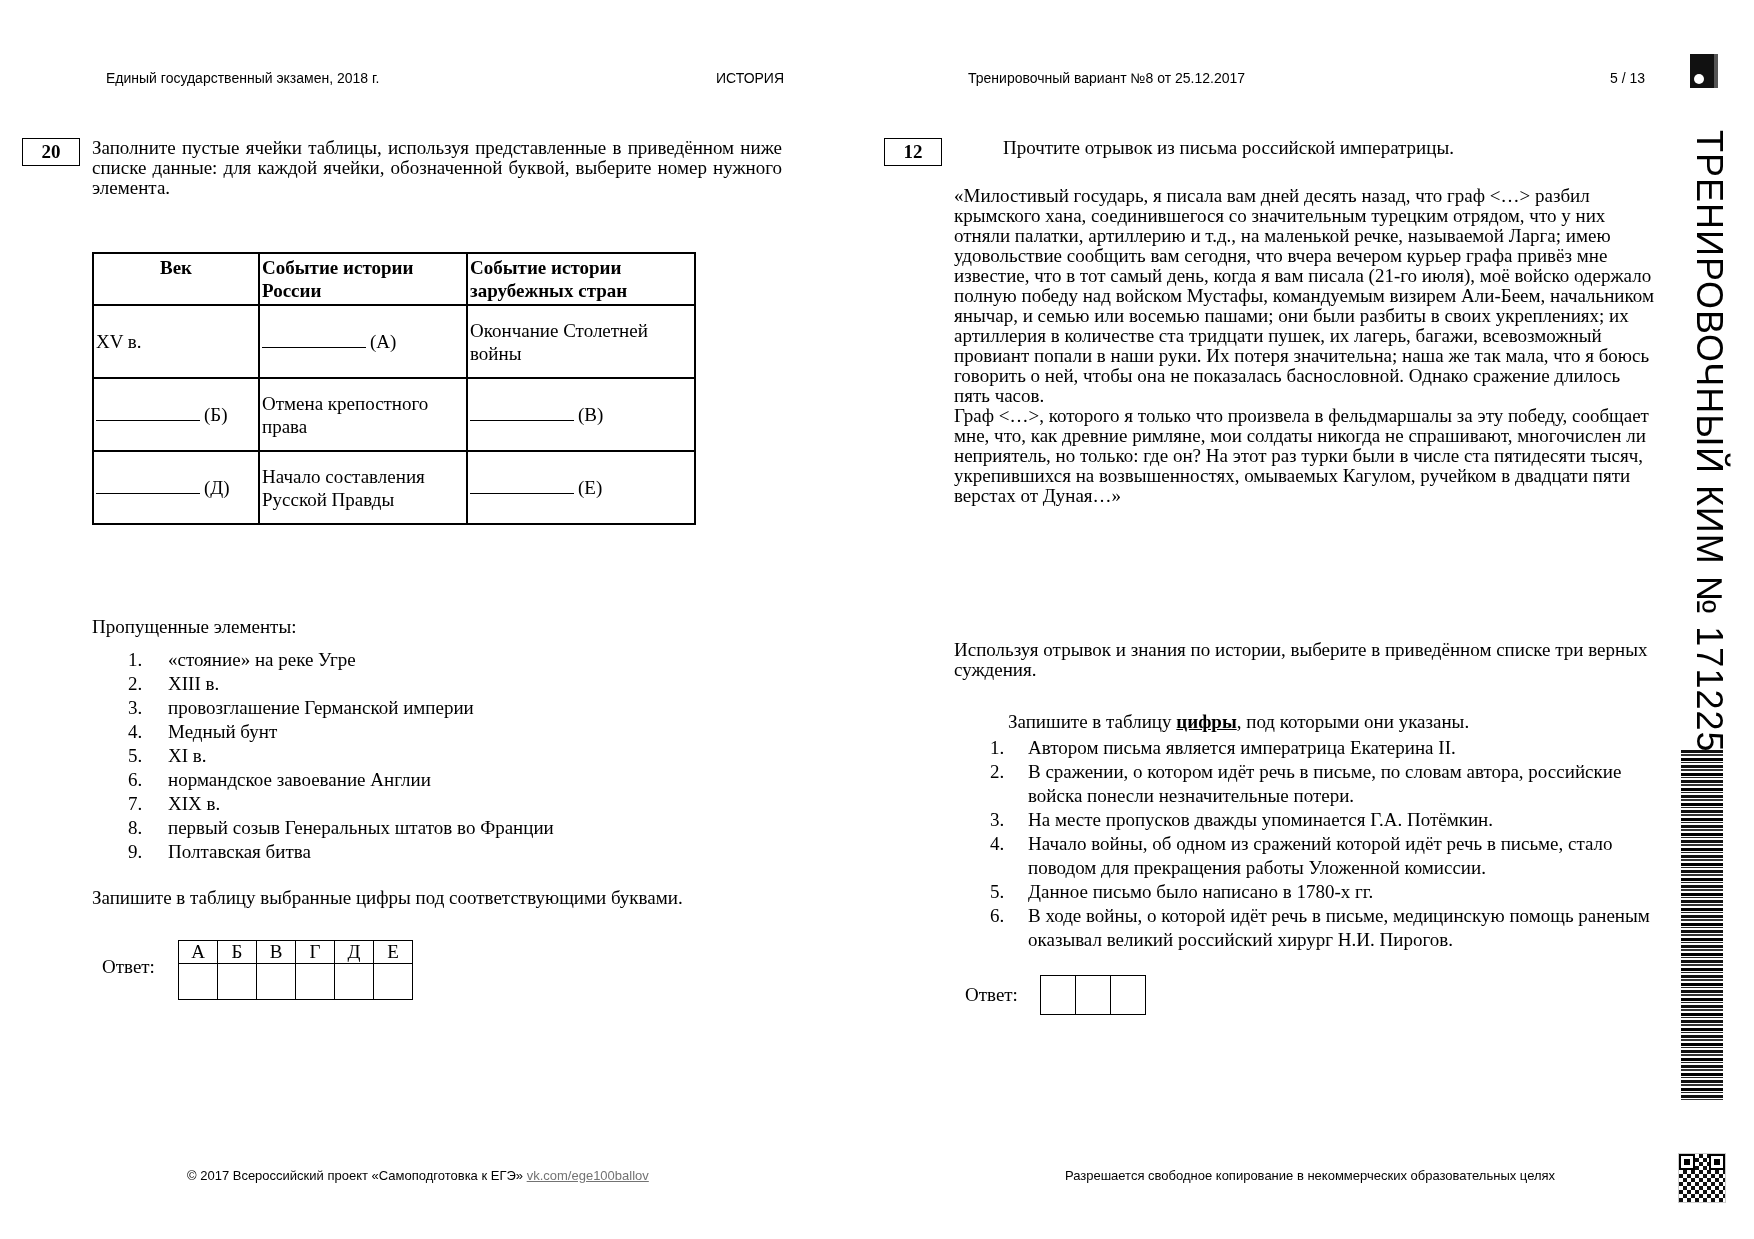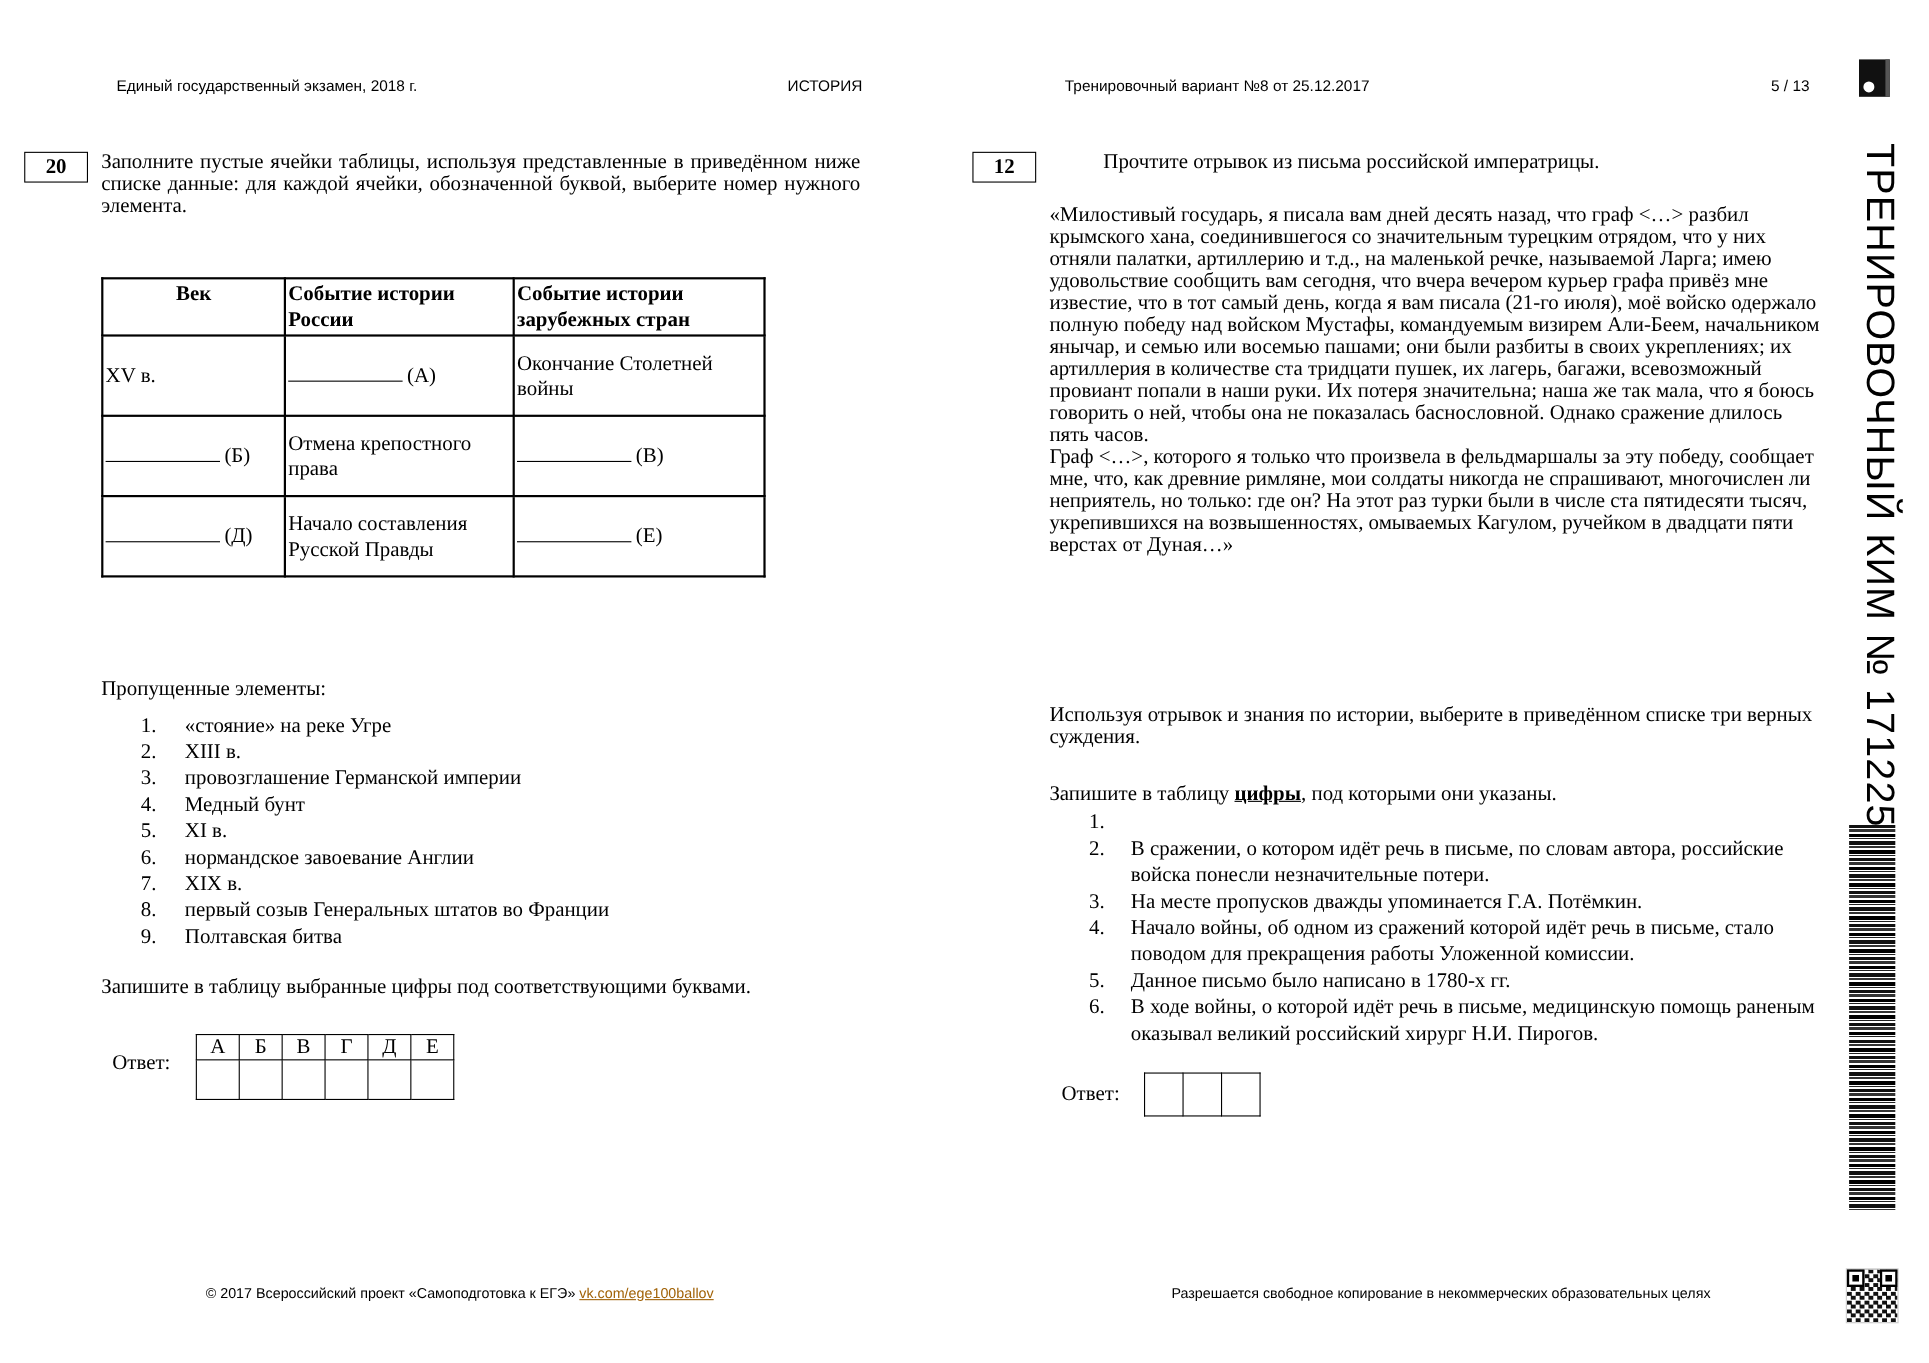--- a/index.html
+++ b/index.html
@@ -39,39 +39,39 @@
   #t11-answer-label { left: 102px; top: 957px; }
   table.ans { position: absolute; border-collapse: collapse; font-size: 19px; }
   table.ans td { border: 1.5px solid #000; width: 38px; text-align: center; padding: 0; }
   #t11-ans { left: 178px; top: 940px; }
   #t11-ans tr.h td { height: 22px; line-height: 22px; }
   #t11-ans tr.b td { height: 35px; }
 
   #t12-intro { left: 1003px; top: 138px; }
   #t12-quote { left: 954px; top: 186px; width: 700px; }
   #t12-use { left: 954px; top: 640px; width: 700px; }
-  #t12-write { left: 954px; top: 712px; text-align: center; }
+  #t12-write { left: 1008px; top: 712px; text-align: center; }
   #t12-write b { text-decoration: underline; }
   #t12-list { left: 990px; top: 736px; width: 660px; }
   #t12-list li .n { width: 38px; }
   #t12-answer-label { left: 965px; top: 985px; }
   #t12-ans { left: 1040px; top: 975px; }
   #t12-ans td { width: 34px; height: 38px; }
 
   .vert { position: absolute; left: 1730px; top: 130px; transform-origin: left top; transform: rotate(90deg); font-size: 36px; white-space: nowrap; letter-spacing: 1px; }
   .barcode { position: absolute; left: 1681px; top: 750px; width: 42px; height: 350px;
      background: repeating-linear-gradient(180deg, #111 0 3px, #fff 3px 4px, #333 4px 6px, #fff 6px 8px, #000 8px 11px, #fff 11px 12px, #222 12px 13px, #fff 13px 15px); }
   .qr { position: absolute; left: 1678px; top: 1153px; width: 46px; height: 48px; border: 1px solid #ccc;
      background: repeating-conic-gradient(#111 0 25%, #fff 0 50%) 0 0/8px 8px; }
   .qr::before, .qr::after { content: ""; position: absolute; width: 12px; height: 12px; border: 2px solid #000; background: #fff; box-shadow: inset 0 0 0 3px #fff, inset 0 0 0 6px #000; }
   .qr::before { left: 0; top: 0; }
   .qr::after { right: 0; top: 0; }
 
   .foot { position: absolute; font-size: 13px; }
-  .foot a { color: #a16207; text-decoration: underline; }
+  .foot a { color: #737373; text-decoration: underline; }
   #foot-left { left: 187px; top: 1168px; }
   #foot-right { left: 1030px; top: 1168px; text-align: center; width: 560px; line-height: 16px; }
 </style>
 </head>
 <body>
 
 <div class="hdr sans" id="hdr-left">Единый государственный экзамен, 2018 г.</div>
 <div class="hdr sans" id="hdr-center">ИСТОРИЯ</div>
 <div class="hdr sans" id="hdr-right">Тренировочный вариант №8 от 25.12.2017</div>
 <div class="hdr sans" id="hdr-page">5 / 13</div>
@@ -172,20 +172,21 @@
 <div class="para serif" id="t12-intro">Прочтите отрывок из письма российской императрицы.</div>
 <div class="para serif" id="t12-quote">
   <div>«Милостивый государь, я писала вам дней десять назад, что граф &lt;…&gt; разбил крымского хана, соединившегося со значительным турецким отрядом, что у них отняли палатки, артиллерию и т.д., на маленькой речке, называемой Ларга; имею удовольствие сообщить вам сегодня, что вчера вечером курьер графа привёз мне известие, что в тот самый день, когда я вам писала (21-го июля), моё войско одержало полную победу над войском Мустафы, командуемым визирем Али-Беем, начальником янычар, и семью или восемью пашами; они были разбиты в своих укреплениях; их артиллерия в количестве ста тридцати пушек, их лагерь, багажи, всевозможный провиант попали в наши руки. Их потеря значительна; наша же так мала, что я боюсь говорить о ней, чтобы она не показалась баснословной. Однако сражение длилось пять часов.</div>
   <div>Граф &lt;…&gt;, которого я только что произвела в фельдмаршалы за эту победу, сообщает мне, что, как древние римляне, мои солдаты никогда не спрашивают, многочислен ли неприятель, но только: где он? На этот раз турки были в числе ста пятидесяти тысяч, укрепившихся на возвышенностях, омываемых Кагулом, ручейком в двадцати пяти верстах от Дуная…»</div>
 </div>
 <div class="para serif" id="t12-use">Используя отрывок и знания по истории, выберите в приведённом списке три верных суждения.</div>
 <div class="para serif" id="t12-write"><span>Запишите в таблицу </span><b>цифры</b><span>, под которыми они  указаны.</span></div>
 <ol class="list serif" id="t12-list">
   <li>
       <span class="n">1.</span>
+      <span>Автором письма является императрица Екатерина II.</span>
     </li>
   <li>
       <span class="n">2.</span>
       <span>В сражении, о котором идёт речь в письме, по словам автора, российские войска понесли незначительные потери.</span>
     </li>
   <li>
       <span class="n">3.</span>
       <span>На месте пропусков дважды упоминается Г.А. Потёмкин.</span>
     </li>
   <li>

